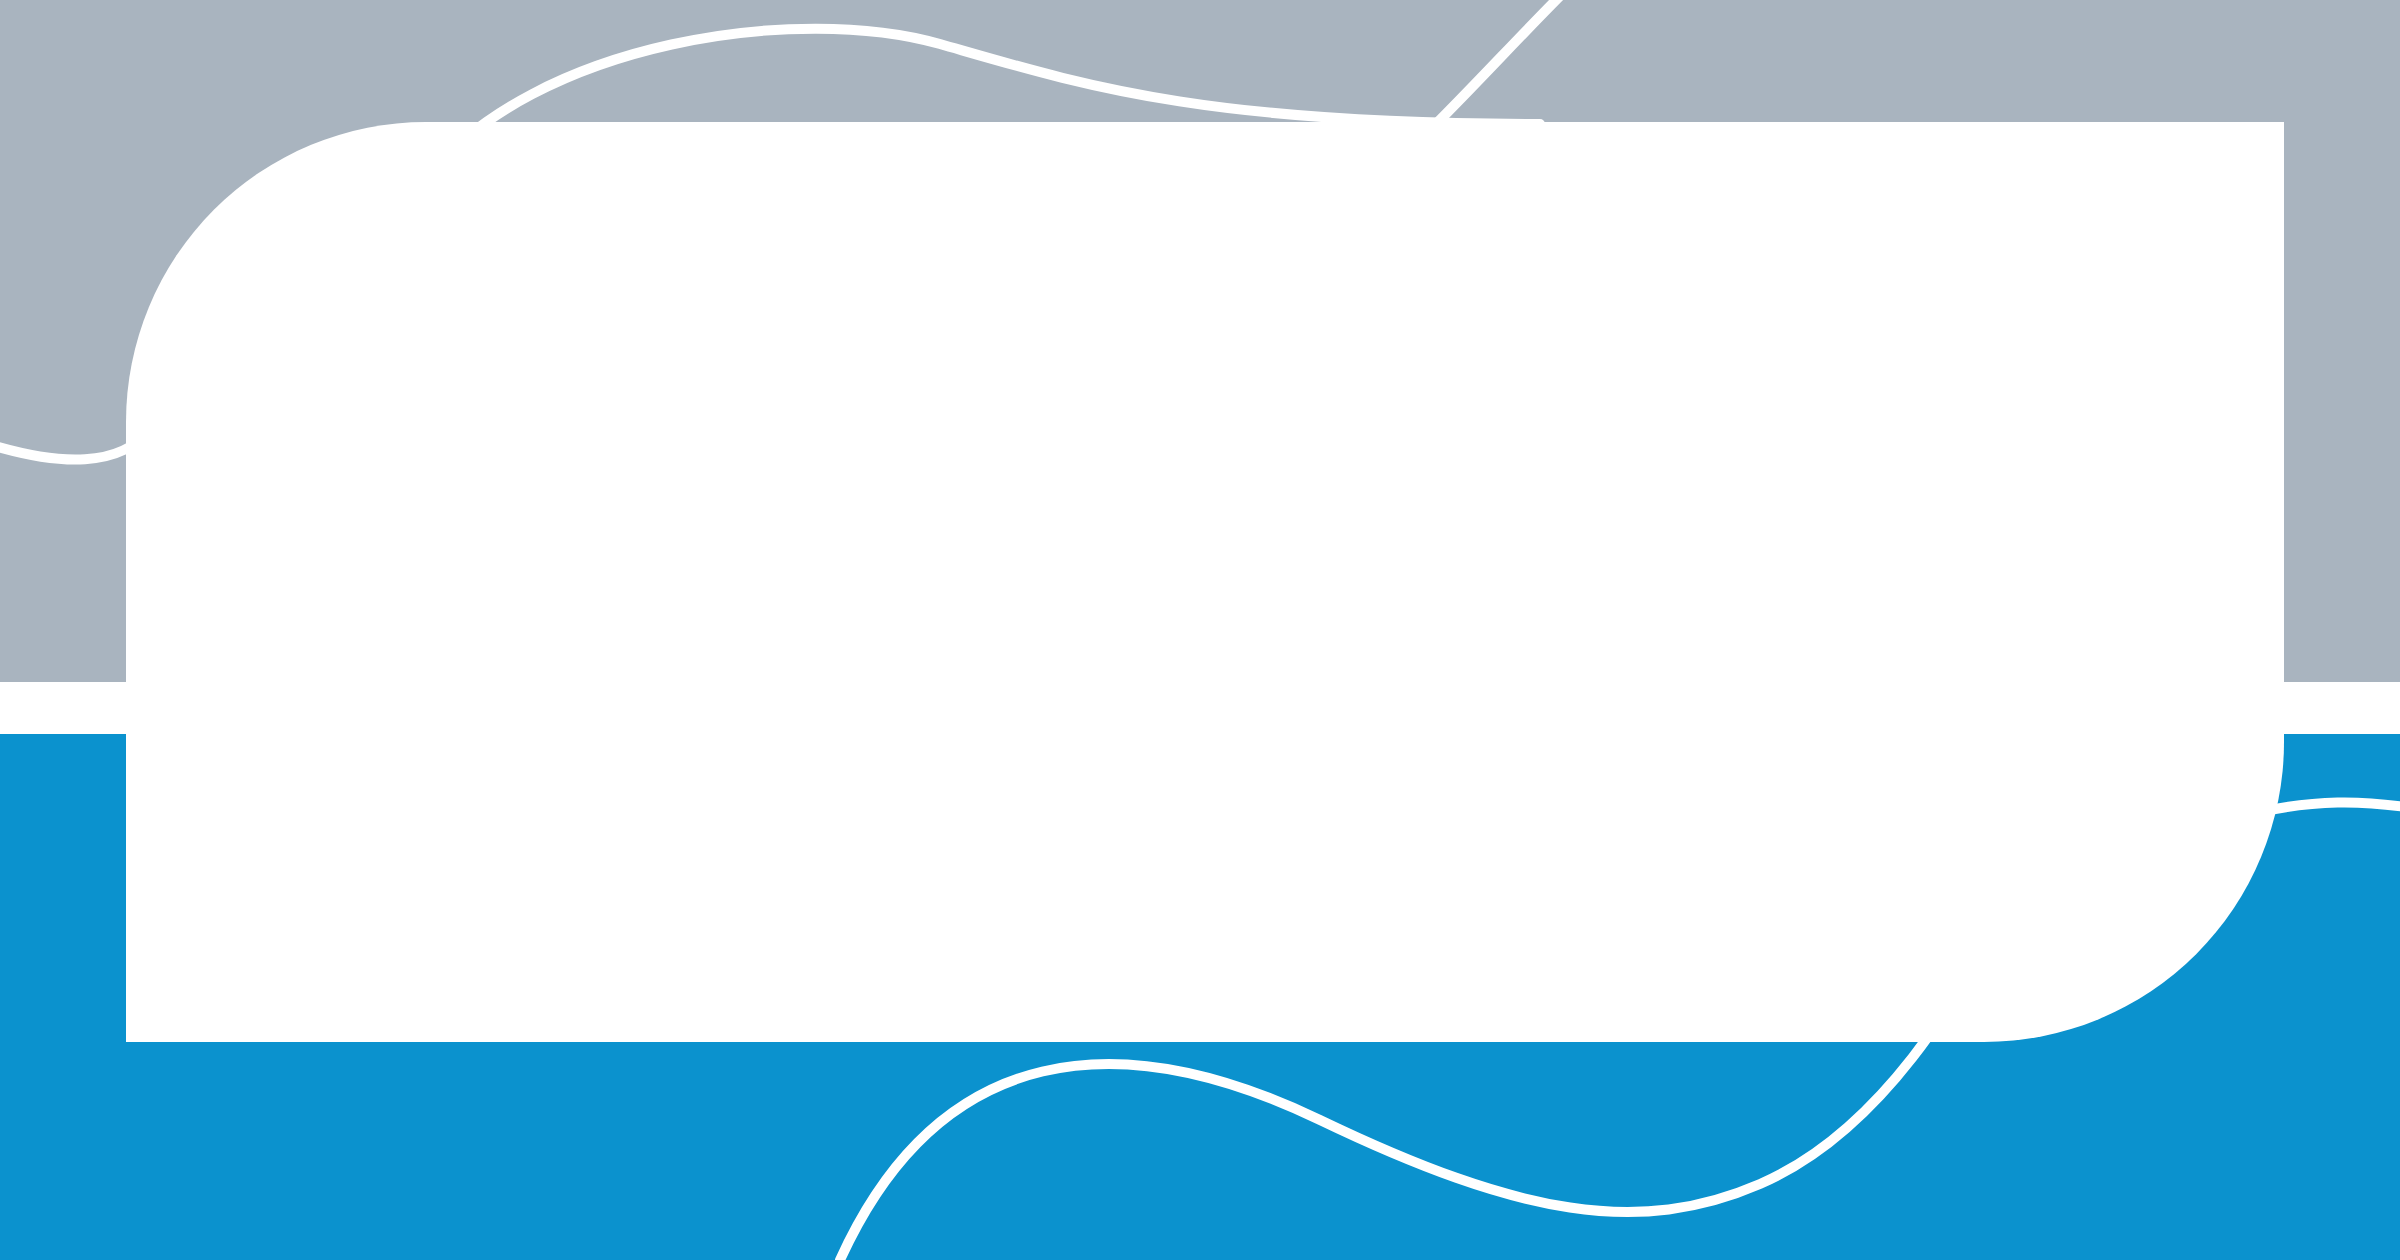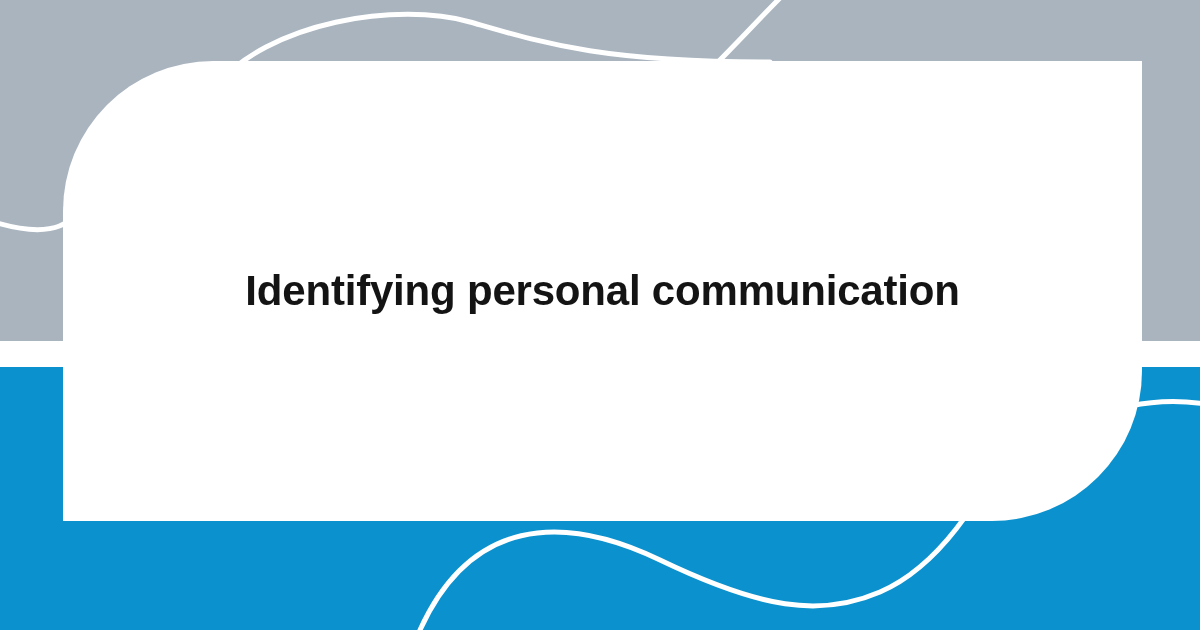--- a/index.html
+++ b/index.html
@@ -94,16 +94,16 @@
 
       <path d="M -6,222 C 30,233 60,234 76,214"></path>
 
       <path d="M 1130,406 C 1158,400 1180,400 1206,404"></path>
 
       <path d="M 420,630 C 470,520 560,512 660,560 C 760,608 820,618 880,592 C 940,566 980,500 1010,440"></path>
     </g>
   </svg>
 
   <div id="title-wrap" style="left: 63px; top: 61px; width: 1079px; height: 460px;">
-    <h1 id="page-title" style="color: rgb(20, 20, 20);"><span>Identifying personal communication</span><br></h1>
+    <h1 id="page-title" style="color: rgb(20, 20, 20);"><br></h1>
   </div>
 
 </div>
 
 </body></html>

